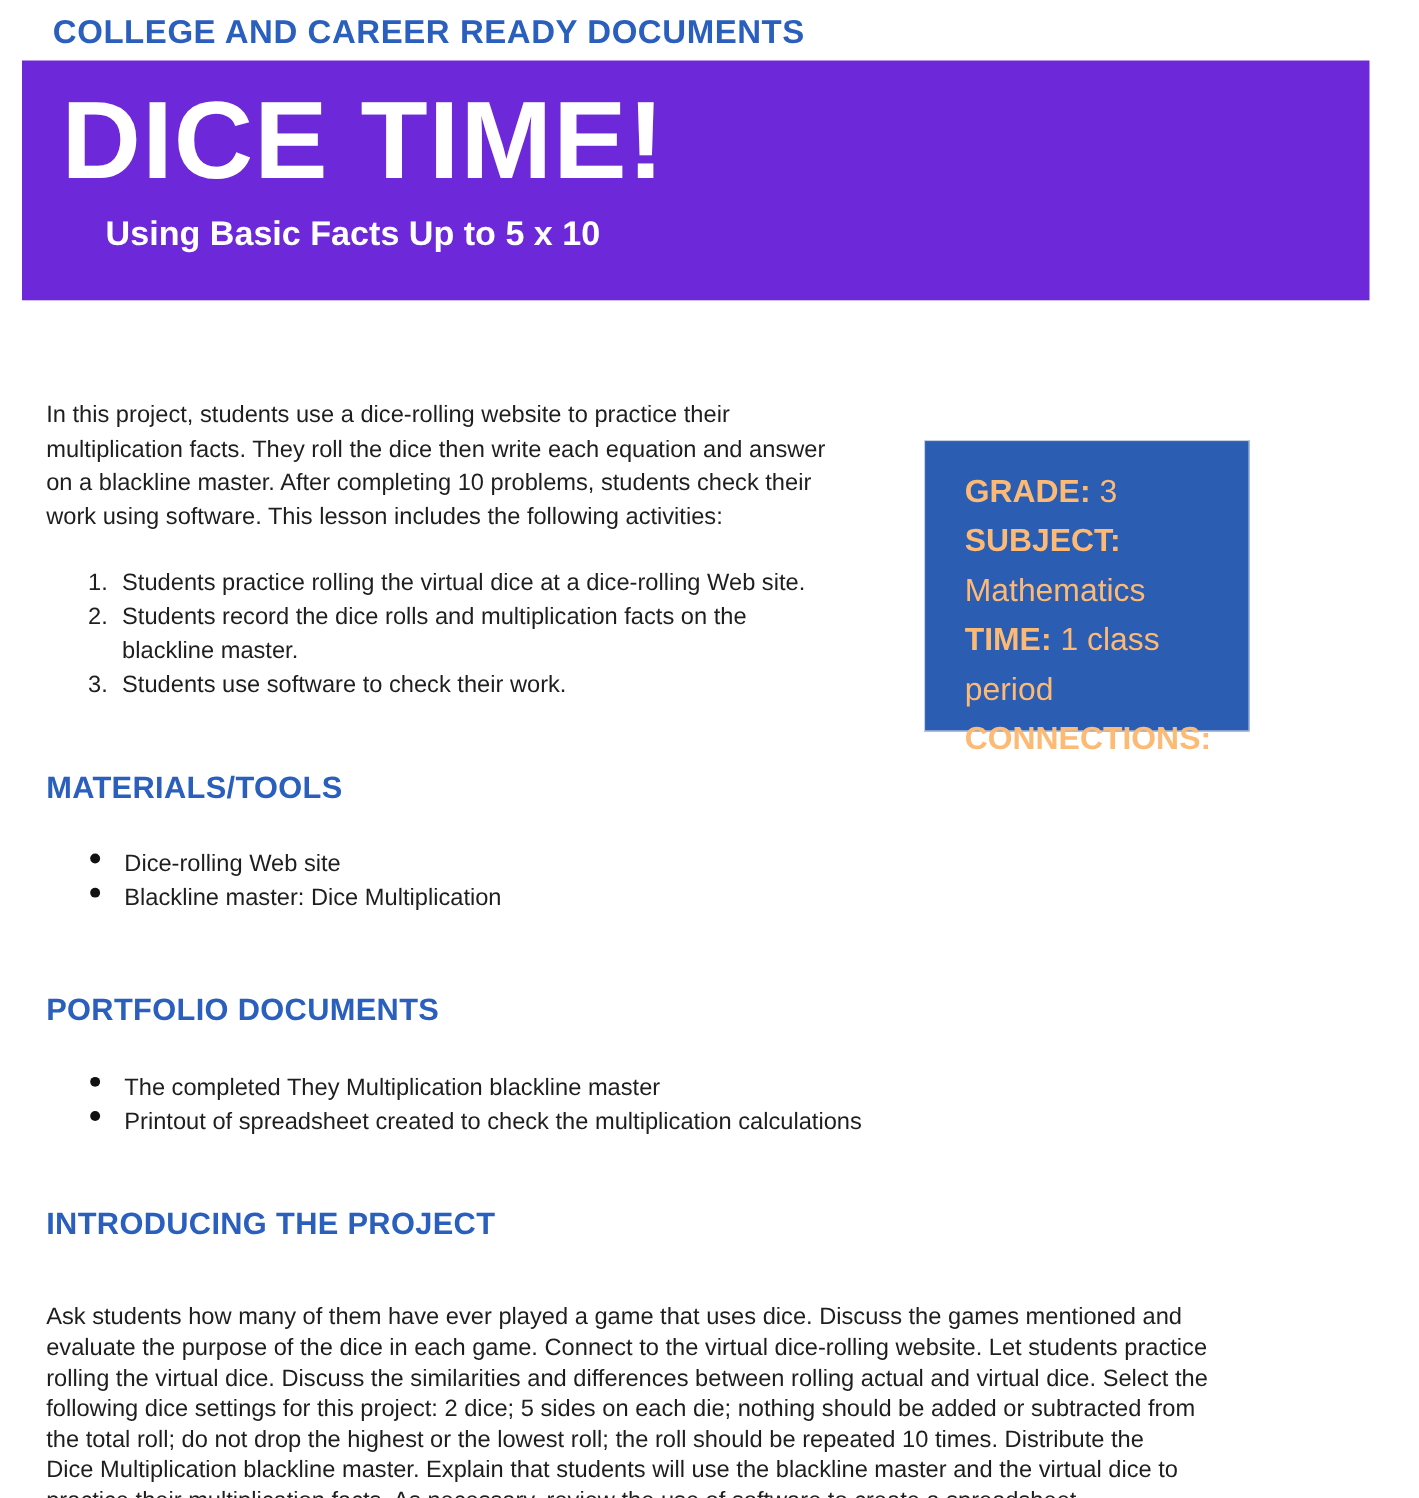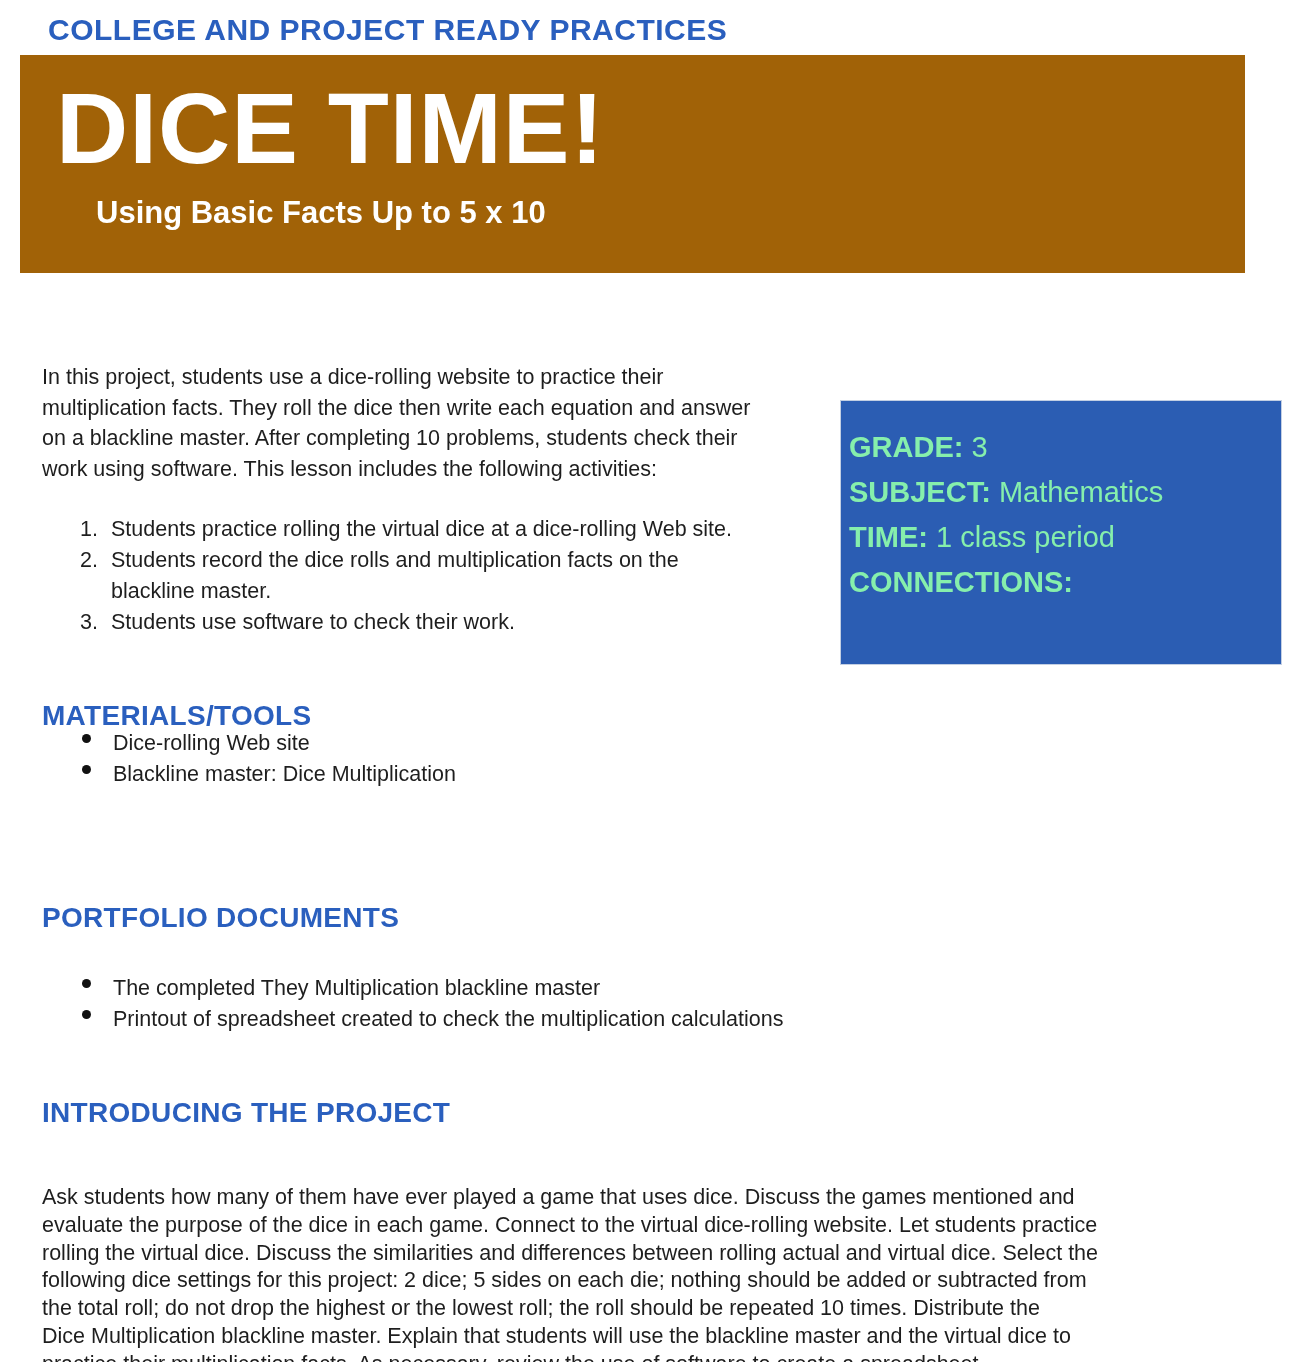--- a/index.html
+++ b/index.html
@@ -18,21 +18,21 @@
     font-size: 30px;
     font-weight: bold;
     letter-spacing: 0.5px;
     color: #2a5fbe;
     white-space: nowrap;
   }
   .banner {
     position: absolute;
     left: 20px; top: 55px;
     width: 1225px; height: 218px;
-    background: #a16207;
+    background: #6d28d9;
     box-sizing: border-box;
     padding: 18px 0 0 36px;
   }
   .banner-title {
     color: #ffffff;
     font-size: 100px;
     font-weight: bold;
     line-height: 110px;
     letter-spacing: 1px;
     white-space: nowrap;
@@ -75,51 +75,51 @@
   }
   .num-item { display: flex; }
   .num-item .li-num { width: 31px; flex: none; }
   .num-item .li-text { white-space: pre-line; }
   .bullet-list {
     position: absolute;
     left: 82px;
     font-size: 21.5px;
     line-height: 31px;
   }
-  .bullets-mat { top: 728px; }
+  .bullets-mat { top: 770px; }
   .bullets-port { top: 973px; }
   .bullet-item { display: flex; }
   .bullet-dot {
     flex: none;
     width: 9px; height: 9px;
     border-radius: 50%;
     background: #111111;
     margin: 6px 22px 0 0;
   }
   .info-box {
     position: absolute;
     left: 840px; top: 400px;
-    width: 442px; height: 265px;
+    width: 296px; height: 265px;
     background: #2b5db3;
     border: 1px solid #c3cfe3;
     box-sizing: border-box;
-    padding: 24px 20px 0 8px;
-    color: #86efac;
+    padding: 24px 20px 0 36px;
+    color: #fdba74;
     font-size: 29px;
     line-height: 45px;
   }
   .info-label { font-weight: bold; }
   .info-row-block .info-value { display: block; }
 </style>
 </head>
 <body>
 
 <div class="page">
 
-  <div class="eyebrow">COLLEGE AND PROJECT READY PRACTICES</div>
+  <div class="eyebrow">COLLEGE AND CAREER READY DOCUMENTS</div>
 
   <div class="banner">
     <div class="banner-title">DICE TIME!</div>
     <div class="banner-subtitle">Using Basic Facts Up to 5 x 10</div>
   </div>
 
 
   <div class="body-par pd-par">In this project, students use a dice-rolling website to practice their
 multiplication facts. They roll the dice then write each equation and answer
 on a blackline master. After completing 10 problems, students check their

